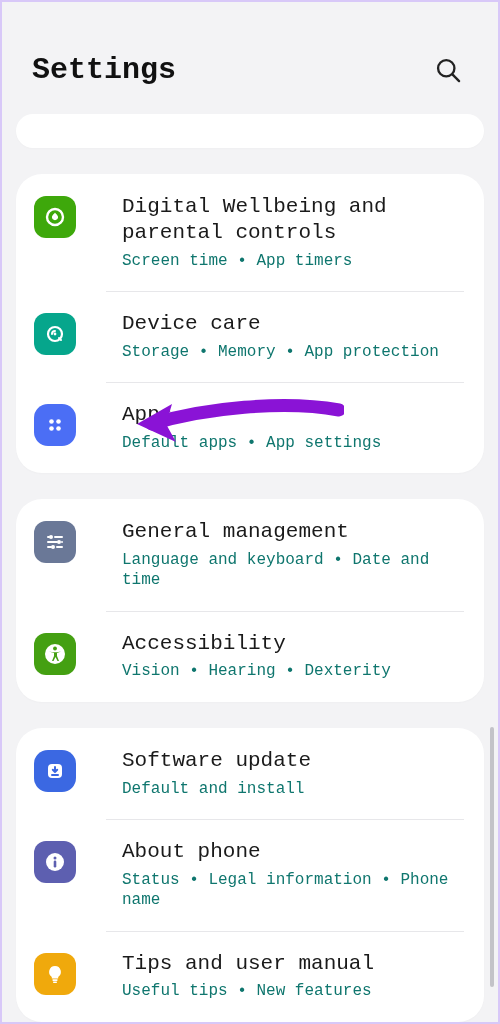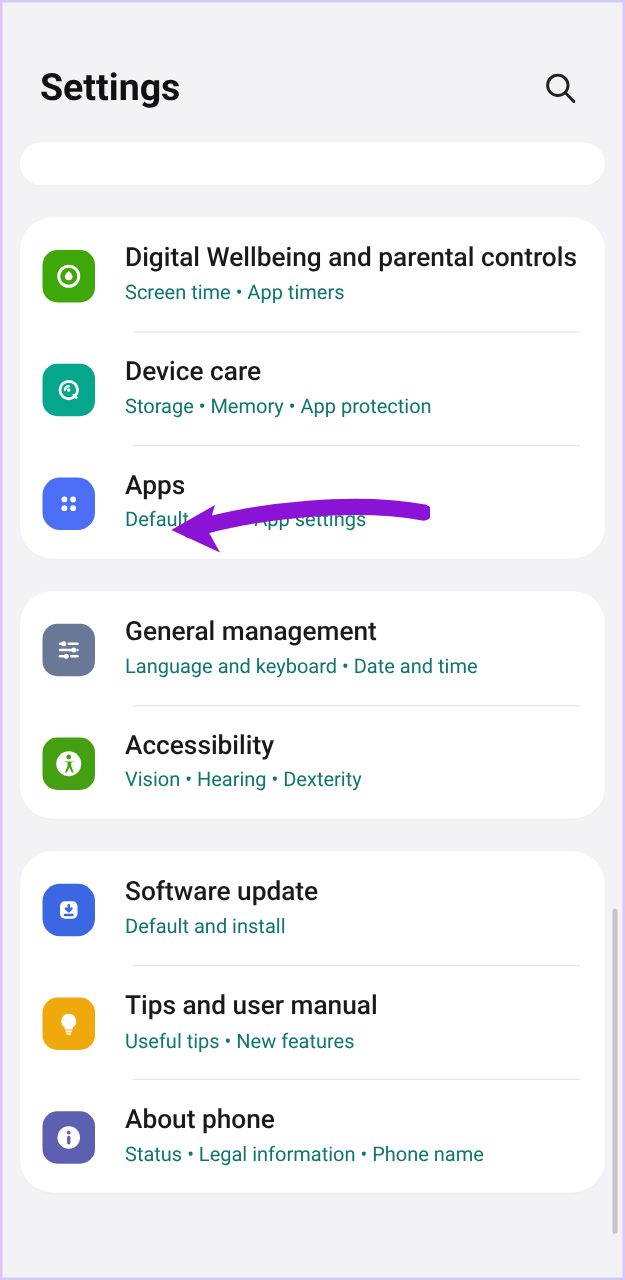--- a/index.html
+++ b/index.html
@@ -8,20 +8,21 @@
     font-family: -apple-system, 'Segoe UI', Roboto, Arial, sans-serif;
     background: #f3f3f5;
     position: relative;
     border: 2px solid #d8c8f8;
   }
   .screen {
     width: 100%;
     height: 100%;
     overflow: hidden;
     position: relative;
+    font-family: Liberation Mono, monospace;
   }
   .header {
     display: flex;
     align-items: center;
     justify-content: space-between;
     padding: 48px 30px 24px 30px;
   }
   .header h1 {
     font-size: 30px;
     font-weight: 700;
@@ -41,23 +42,24 @@
   }
   .card {
     background: #fff;
     border-radius: 26px;
     margin: 0 14px 26px 14px;
     box-shadow: 0 1px 2px rgba(0,0,0,0.02);
     overflow: hidden;
   }
   .row {
     display: flex;
-    align-items: center;
+    align-items: flex-start;
     padding: 20px 22px 20px 18px;
     position: relative;
+    gap: 22px;
   }
   .row + .row::before {
     content: "";
     position: absolute;
     top: 0;
     left: 90px;
     right: 20px;
     height: 1px;
     background: #e7e7ea;
   }
@@ -227,44 +229,44 @@
             <line x1="9" y1="16" x2="15" y2="16" stroke="#3b68e2" stroke-width="2" stroke-linecap="round"></line>
           </svg>
       </div>
       <div class="text-wrap">
         <div class="title">Software update</div>
         <div class="sub">Default and install</div>
       </div>
     </div>
 
     <div class="row">
+      <div class="icon-wrap bg-indigo">
+        <svg viewBox="0 0 24 24">
+            <circle cx="12" cy="12" r="9" fill="#fff"></circle>
+            <circle cx="12" cy="8" r="1.5" fill="#5d5fb0"></circle>
+            <rect x="10.7" y="10.5" width="2.6" height="7" rx="1.3" fill="#5d5fb0"></rect>
+          </svg>
+      </div>
+      <div class="text-wrap">
+        <div class="title">About phone</div>
+        <div class="sub">Status  •  Legal information  •  Phone name</div>
+      </div>
+    </div>
+
+    <div class="row">
       <div class="icon-wrap bg-amber">
         <svg viewBox="0 0 24 24">
             <path d="M12 4a6 6 0 0 0-3.2 11v1.5h6.4V15A6 6 0 0 0 12 4z" fill="#fff"></path>
             <rect x="9.3" y="17.3" width="5.4" height="1.6" rx="0.8" fill="#fff"></rect>
             <rect x="10" y="19.6" width="4" height="1.3" rx="0.65" fill="#fff"></rect>
           </svg>
       </div>
       <div class="text-wrap">
         <div class="title">Tips and user manual</div>
         <div class="sub">Useful tips  •  New features</div>
-      </div>
-    </div>
-
-    <div class="row">
-      <div class="icon-wrap bg-indigo">
-        <svg viewBox="0 0 24 24">
-            <circle cx="12" cy="12" r="9" fill="#fff"></circle>
-            <circle cx="12" cy="8" r="1.5" fill="#5d5fb0"></circle>
-            <rect x="10.7" y="10.5" width="2.6" height="7" rx="1.3" fill="#5d5fb0"></rect>
-          </svg>
-      </div>
-      <div class="text-wrap">
-        <div class="title">About phone</div>
-        <div class="sub">Status  •  Legal information  •  Phone name</div>
       </div>
     </div>
 
   </div>
 
   <div class="scrollbar"></div>
 
   <svg class="arrow" viewBox="0 0 210 52">
     <defs>
       <linearGradient id="grad" x1="0" y1="0" x2="1" y2="0">

